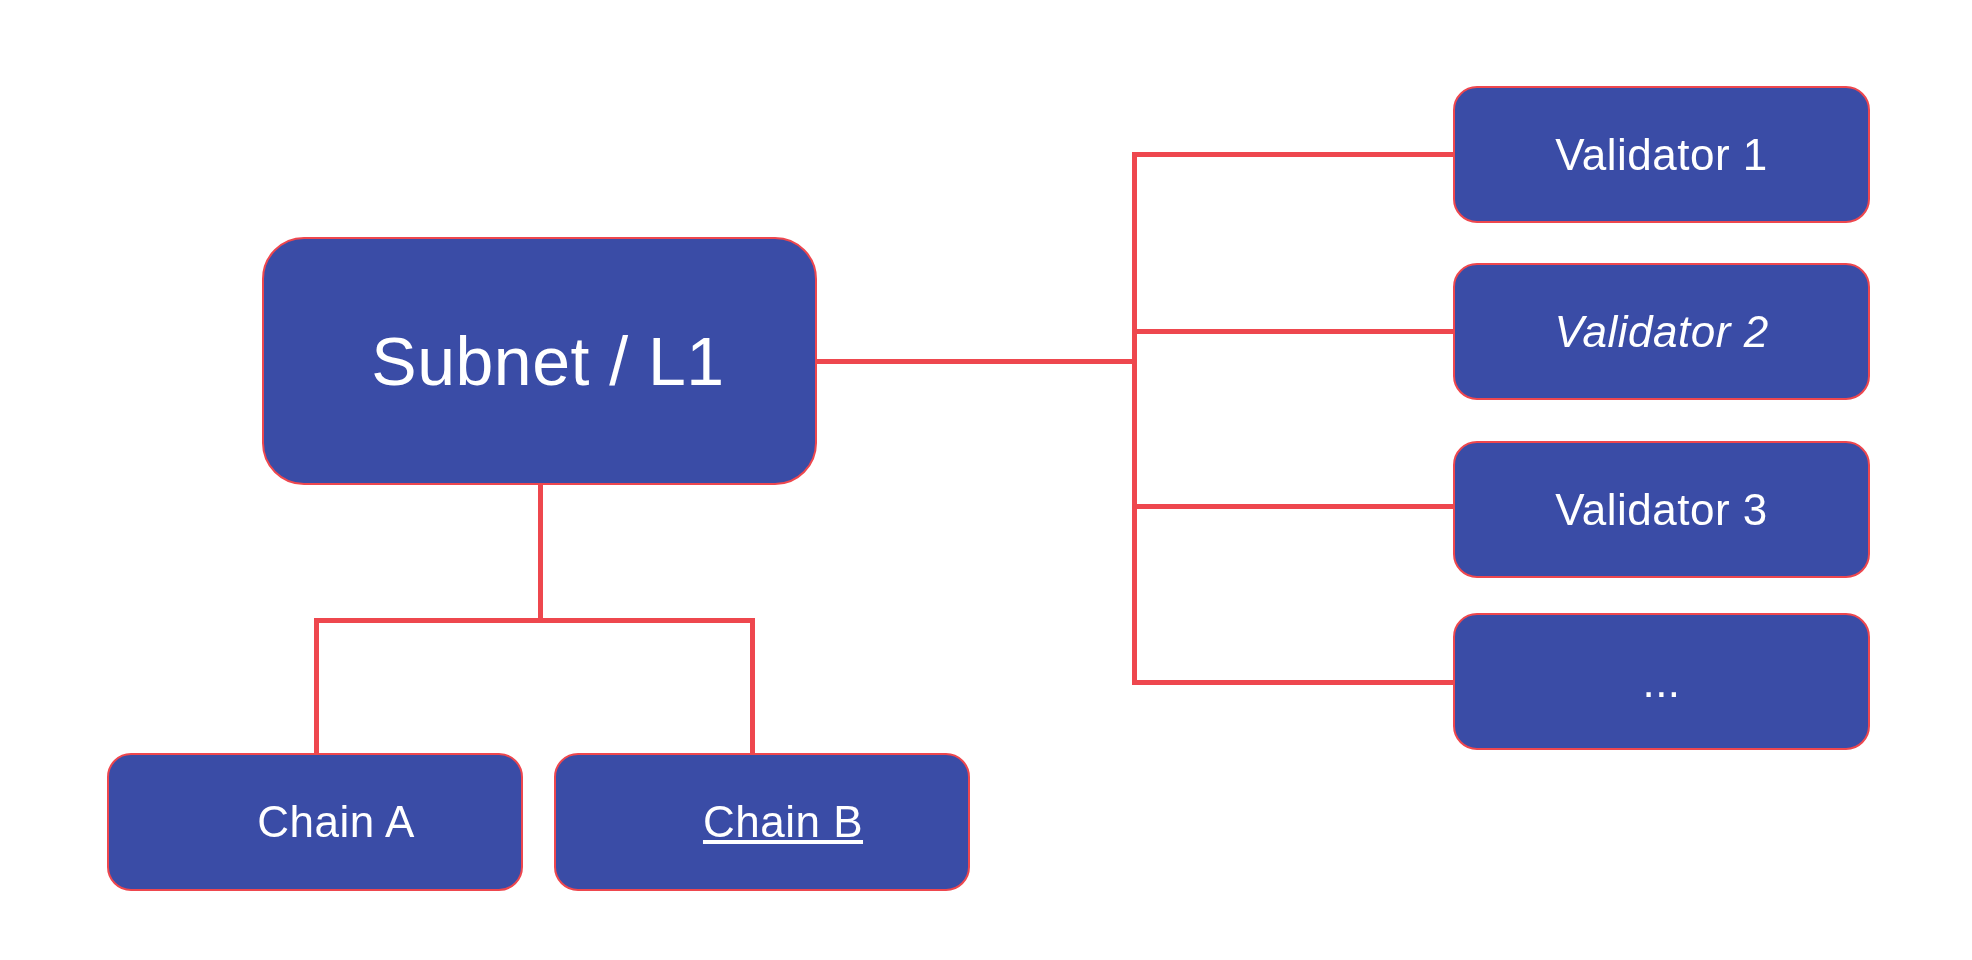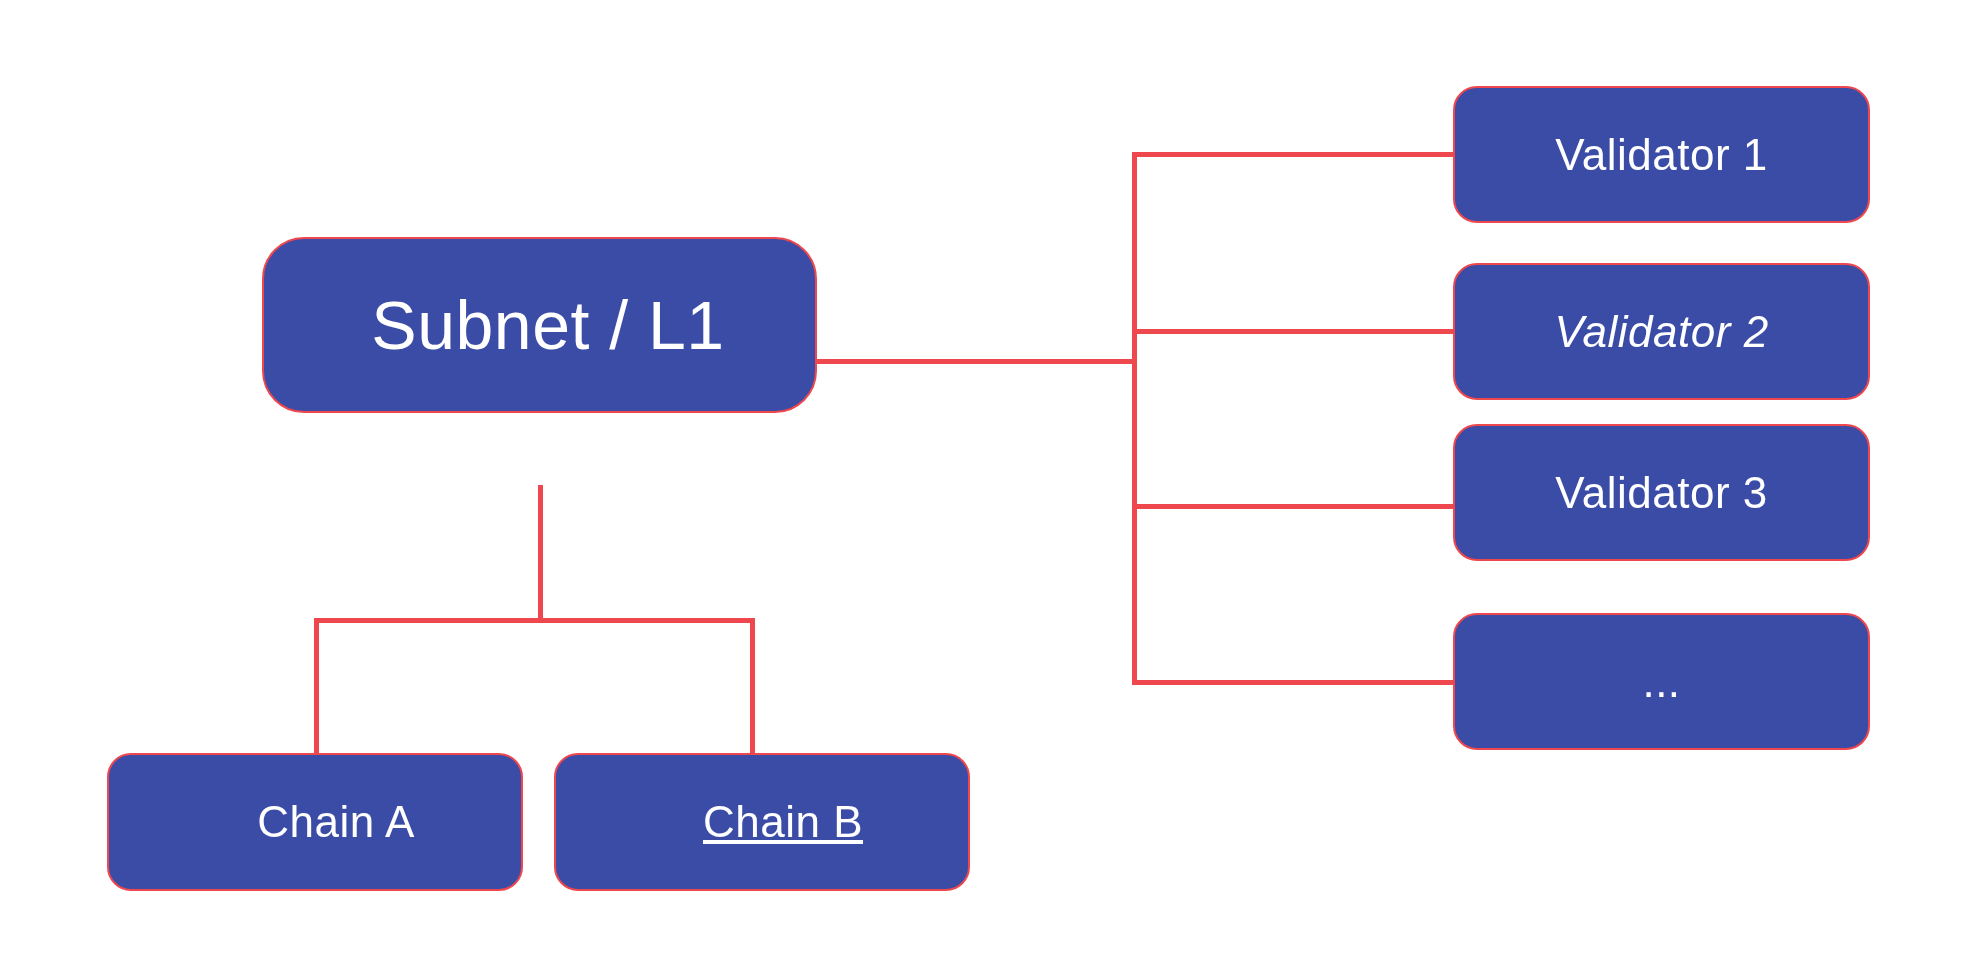--- a/index.html
+++ b/index.html
@@ -27,21 +27,21 @@
     color: var(--text-color);
     display: flex;
     align-items: center;
     justify-content: center;
     text-align: center;
     letter-spacing: 0.5px;
   }
 
   .node-subnet {
     left: 262px; top: 237px;
-    width: 555px; height: 176px;
+    width: 555px; height: 248px;
     border-radius: 42px;
     font-size: 68px;
     padding-left: 17px;
   }
 
   .node-chain {
     top: 753px;
     width: 416px; height: 138px;
     border-radius: 24px;
     font-size: 44px;
@@ -51,21 +51,21 @@
   .node-chain-b { left: 554px; text-decoration: underline; }
 
   .node-validator {
     left: 1453px;
     width: 417px; height: 137px;
     border-radius: 24px;
     font-size: 44px;
   }
   .node-validator-1 { top: 86px; }
   .node-validator-2 { top: 263px; font-style: italic; }
-  .node-validator-3 { top: 424px; }
+  .node-validator-3 { top: 441px; }
   .node-validator-more { top: 613px; }
 
   .line {
     position: absolute;
     background: var(--line-color);
   }
   
   .line-main        { left: 817px;  top: 359px; width: 317px; height: 5px; }
   
   .line-trunk       { left: 1132px; top: 152px; width: 5px;   height: 533px; }

